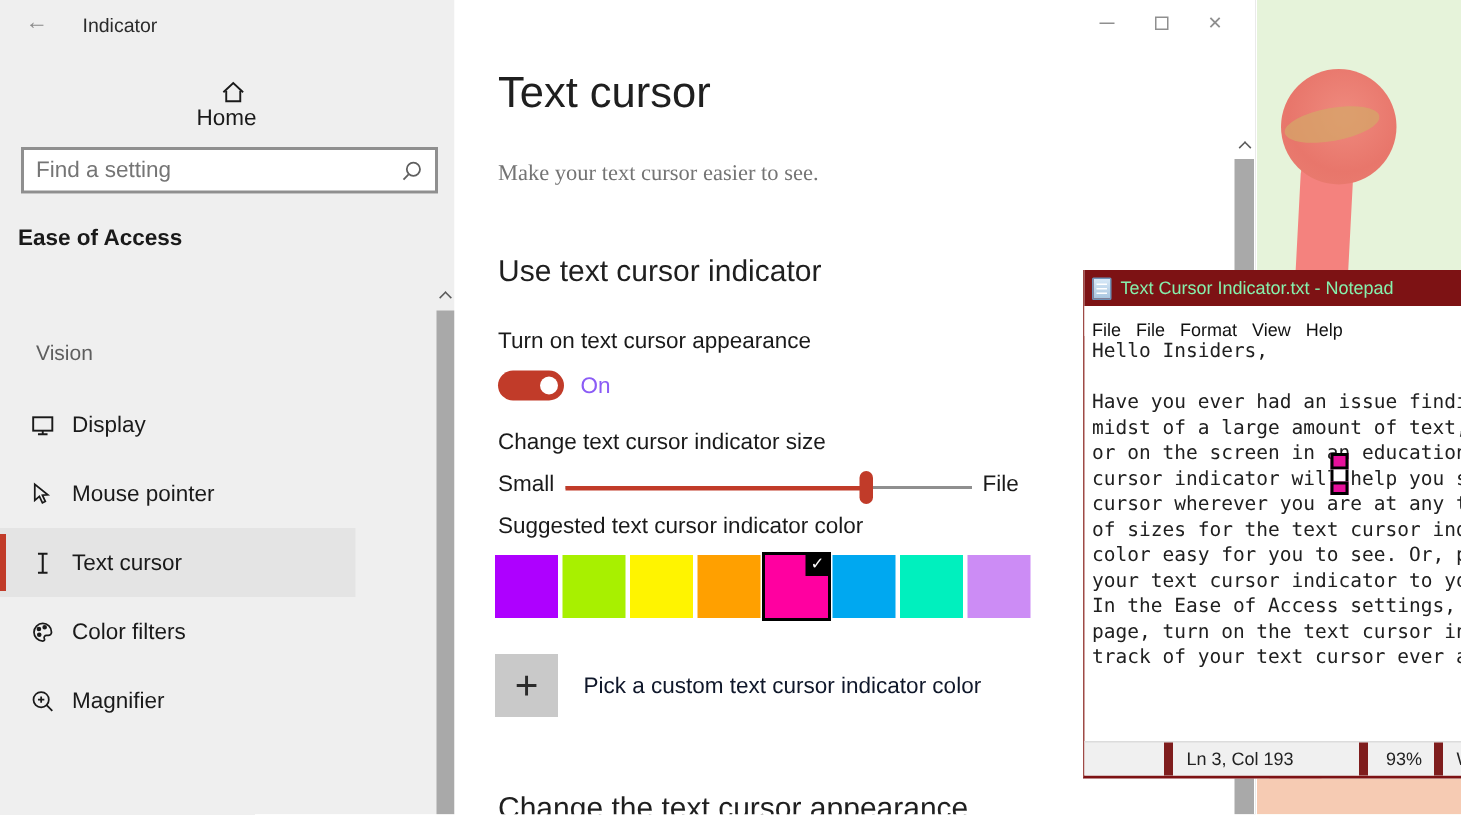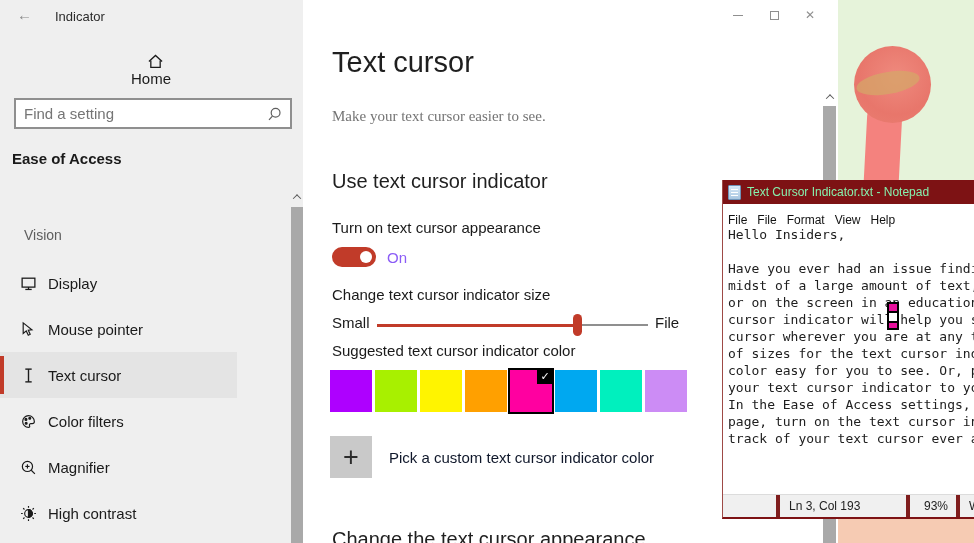--- a/index.html
+++ b/index.html
@@ -86,21 +86,21 @@
   .np-title { margin-left:6px; font-size:12px; color:#86efac; white-space:nowrap; }
   .np-menubar { position:absolute; left:0; top:24px; right:0; height:20px; background:#fff; display:flex; align-items:center; }
   .np-menu-item { font-size:12px; color:#111; padding:0 5px;margin-top:12px; }
   .np-body { position:absolute; left:0; top:44px; right:0; bottom:23px; overflow:hidden; padding:2px 0 0 5px; font-family:"DejaVu Sans Mono", monospace; font-size:13px; line-height:17px; color:#202020; }
   .np-line { white-space:pre; height:17px; }
   .np-caret { position:absolute; left:164px; top:122px; width:12px; }
   .np-caret .gum-top { height:11px; background:var(--cursor-pink); border:2px solid #000; }
   .np-caret .beam { height:8px; background:#fff; border-left:2px solid #000; border-right:2px solid #000; }
   .np-caret .gum-bot { height:9px; background:var(--cursor-pink); border:2px solid #000; }
   .np-statusbar { position:absolute; left:0; bottom:0; right:0; height:23px; background:#f0f0f0; border-top:1px solid #dcdcdc; display:flex; font-size:12px; color:#222; }
-  .np-statusbar .cell { border-left:4px solid #7f1d1d; display:flex; align-items:center; padding-left:9px; }
+  .np-statusbar .cell { border-left:6px solid #7f1d1d; display:flex; align-items:center; padding-left:9px; }
   .np-statusbar .c0 { width:53px; border-left:none; }
   .np-statusbar .c1 { width:130px; }
   .np-statusbar .c2 { width:50px; justify-content:flex-end; padding-right:8px; padding-left:0; }
   .np-statusbar .c3 { flex:1; }
 
   svg.ic { display:block; }
 </style>
 </head>
 <body>
 
@@ -184,30 +184,20 @@
           <div class="nav-item">
             <span class="nav-icon">
               <svg class="ic" width="17" height="17" viewBox="0 0 16 16" fill="none" stroke="#1a1a1a" stroke-width="1.1">
                 <circle cx="7" cy="7" r="4.8"></circle>
                 <path d="M10.6 10.6 L14 14"></path>
                 <path d="M7 5 V9"></path>
                 <path d="M5 7 H9"></path>
               </svg>
             </span>
             <span class="nav-label">Magnifier</span>
-          </div>
-          <div class="nav-item">
-            <span class="nav-icon">
-              <svg class="ic" width="17" height="17" viewBox="0 0 16 16" fill="none" stroke="#1a1a1a" stroke-width="1.1">
-                <circle cx="8" cy="8" r="3.6"></circle>
-                <path d="M8 4.4 A3.6 3.6 0 0 1 8 11.6 Z" fill="#1a1a1a"></path>
-                <path d="M8 1 V2.6 M8 13.4 V15 M1 8 H2.6 M13.4 8 H15 M3 3 L4.2 4.2 M11.8 11.8 L13 13 M13 3 L11.8 4.2 M4.2 11.8 L3 13"></path>
-              </svg>
-            </span>
-            <span class="nav-label">High contrast</span>
           </div>
         </div>
 
       <div class="v-scroll" id="sidebar-scroll">
         <div class="chev">
             <i></i>
           </div>
         <div class="thumb"></div>
       </div>
     </div>

